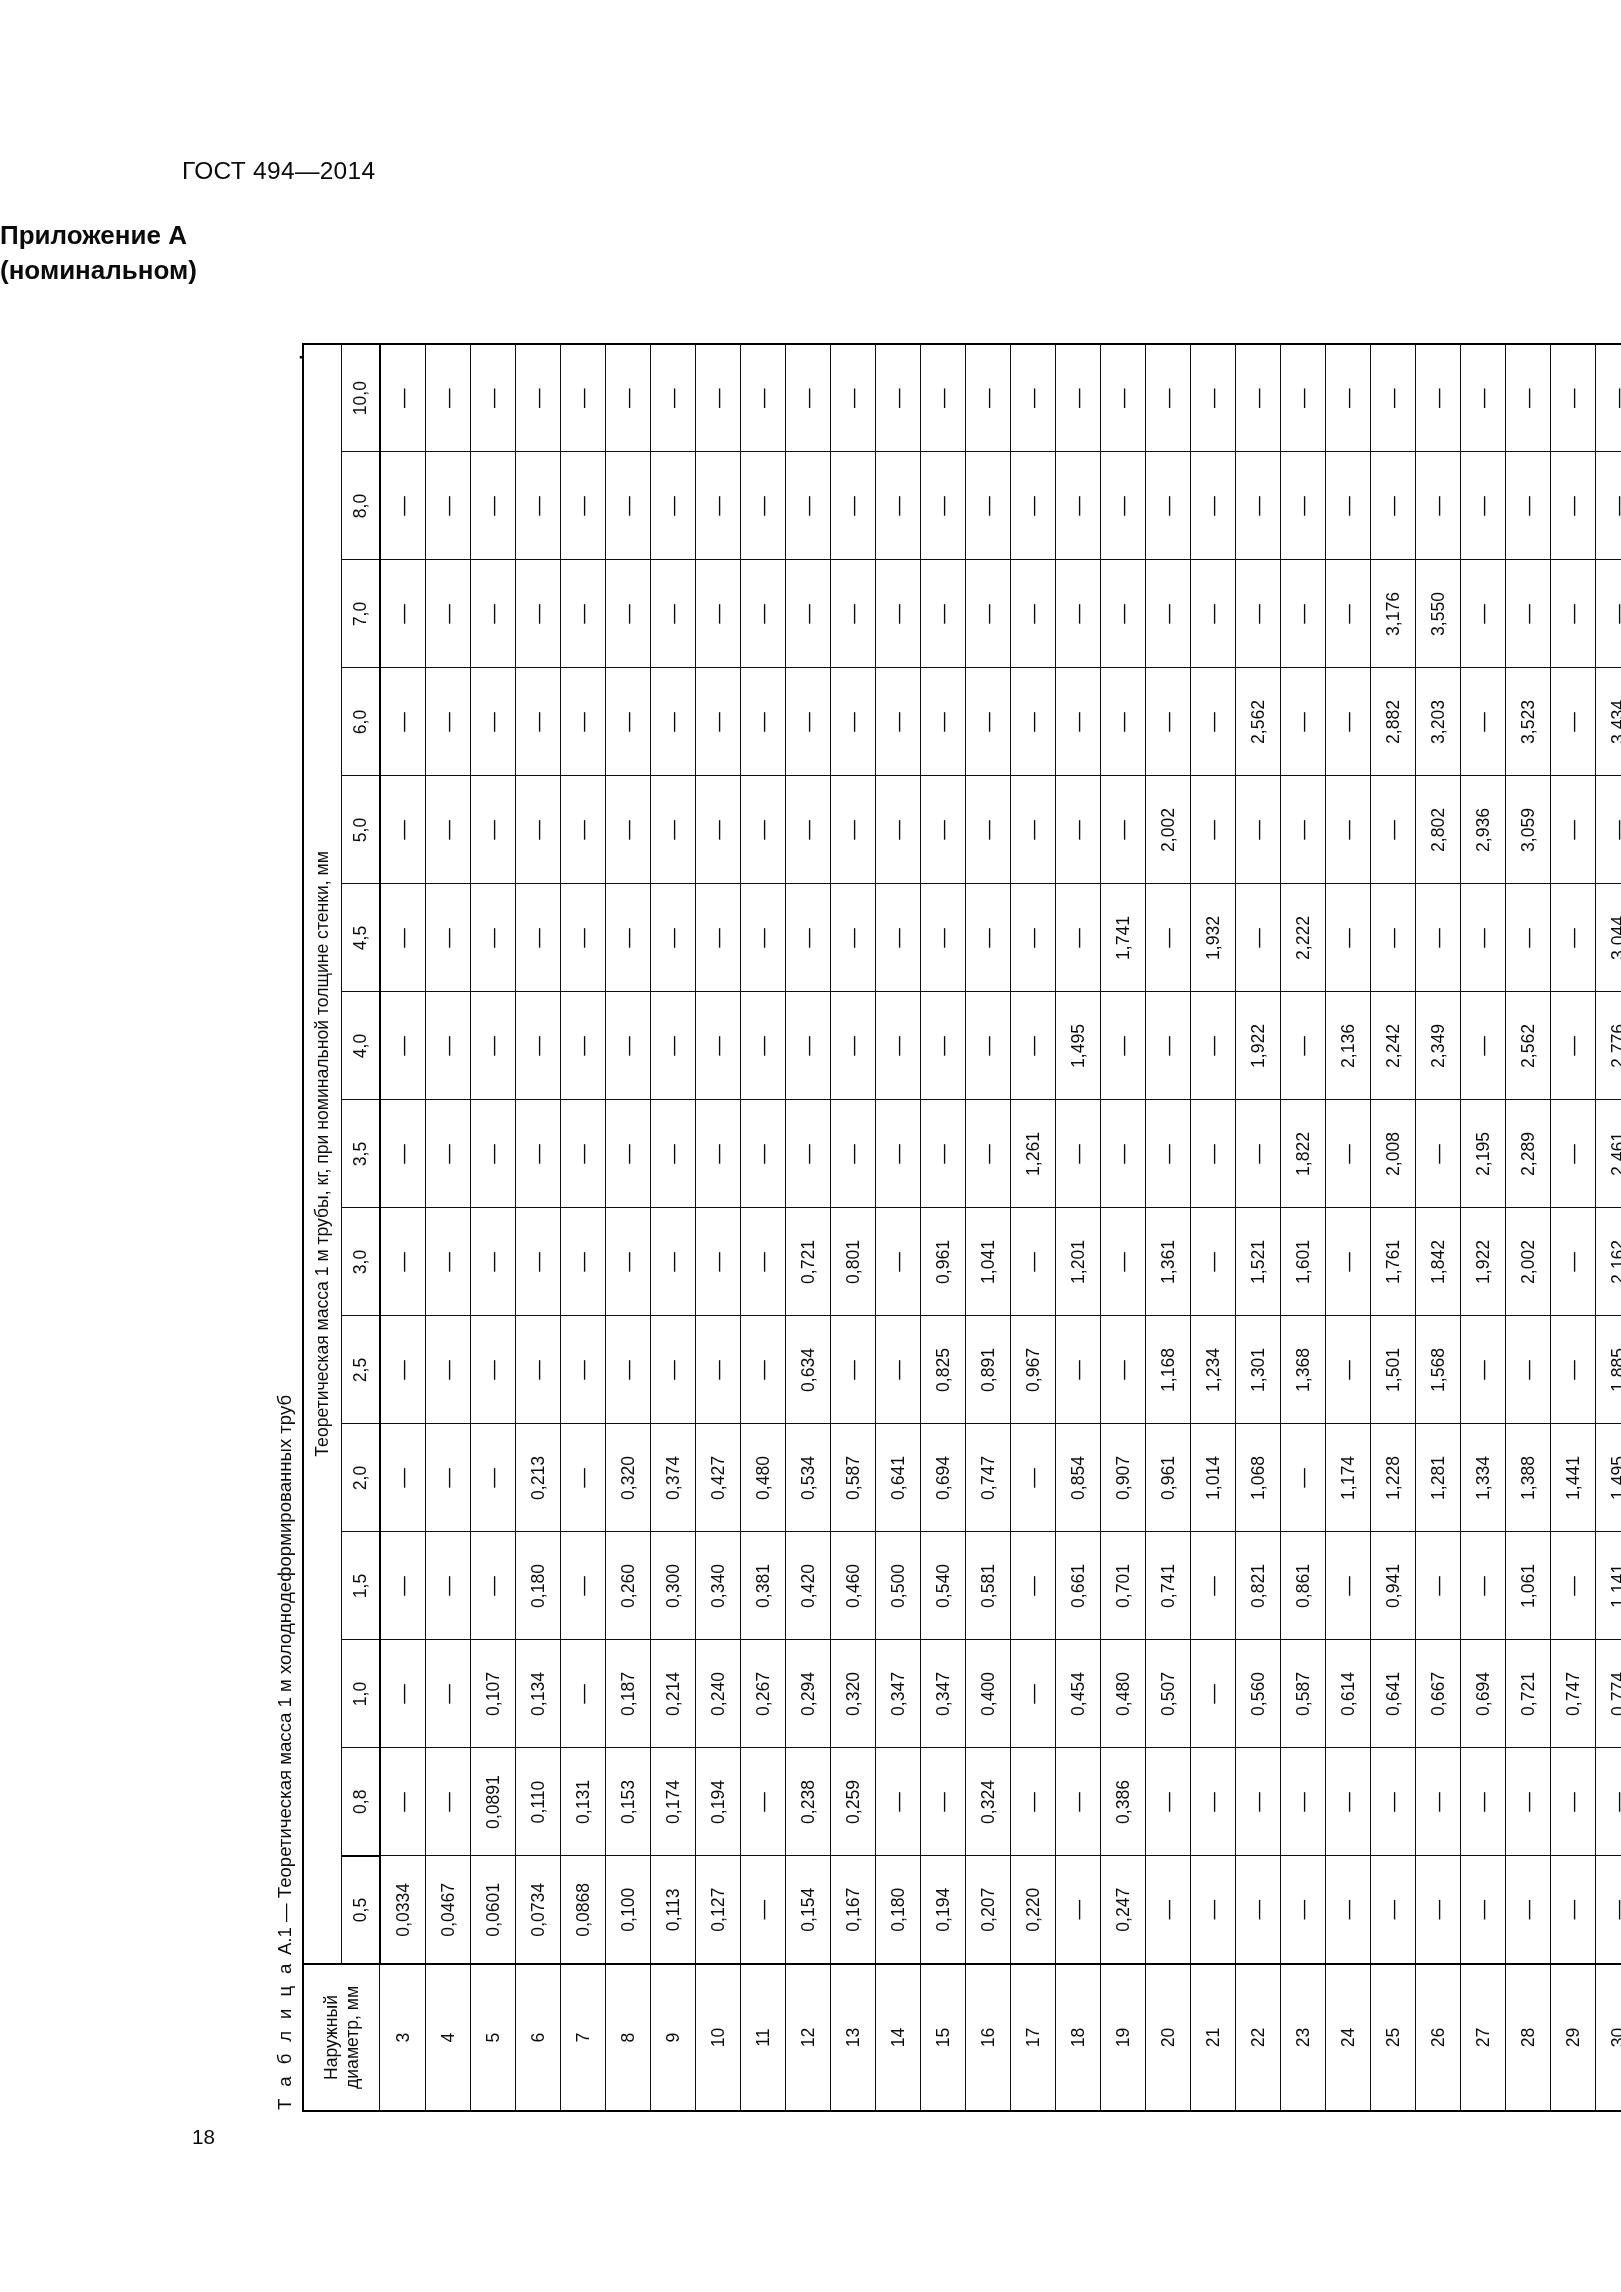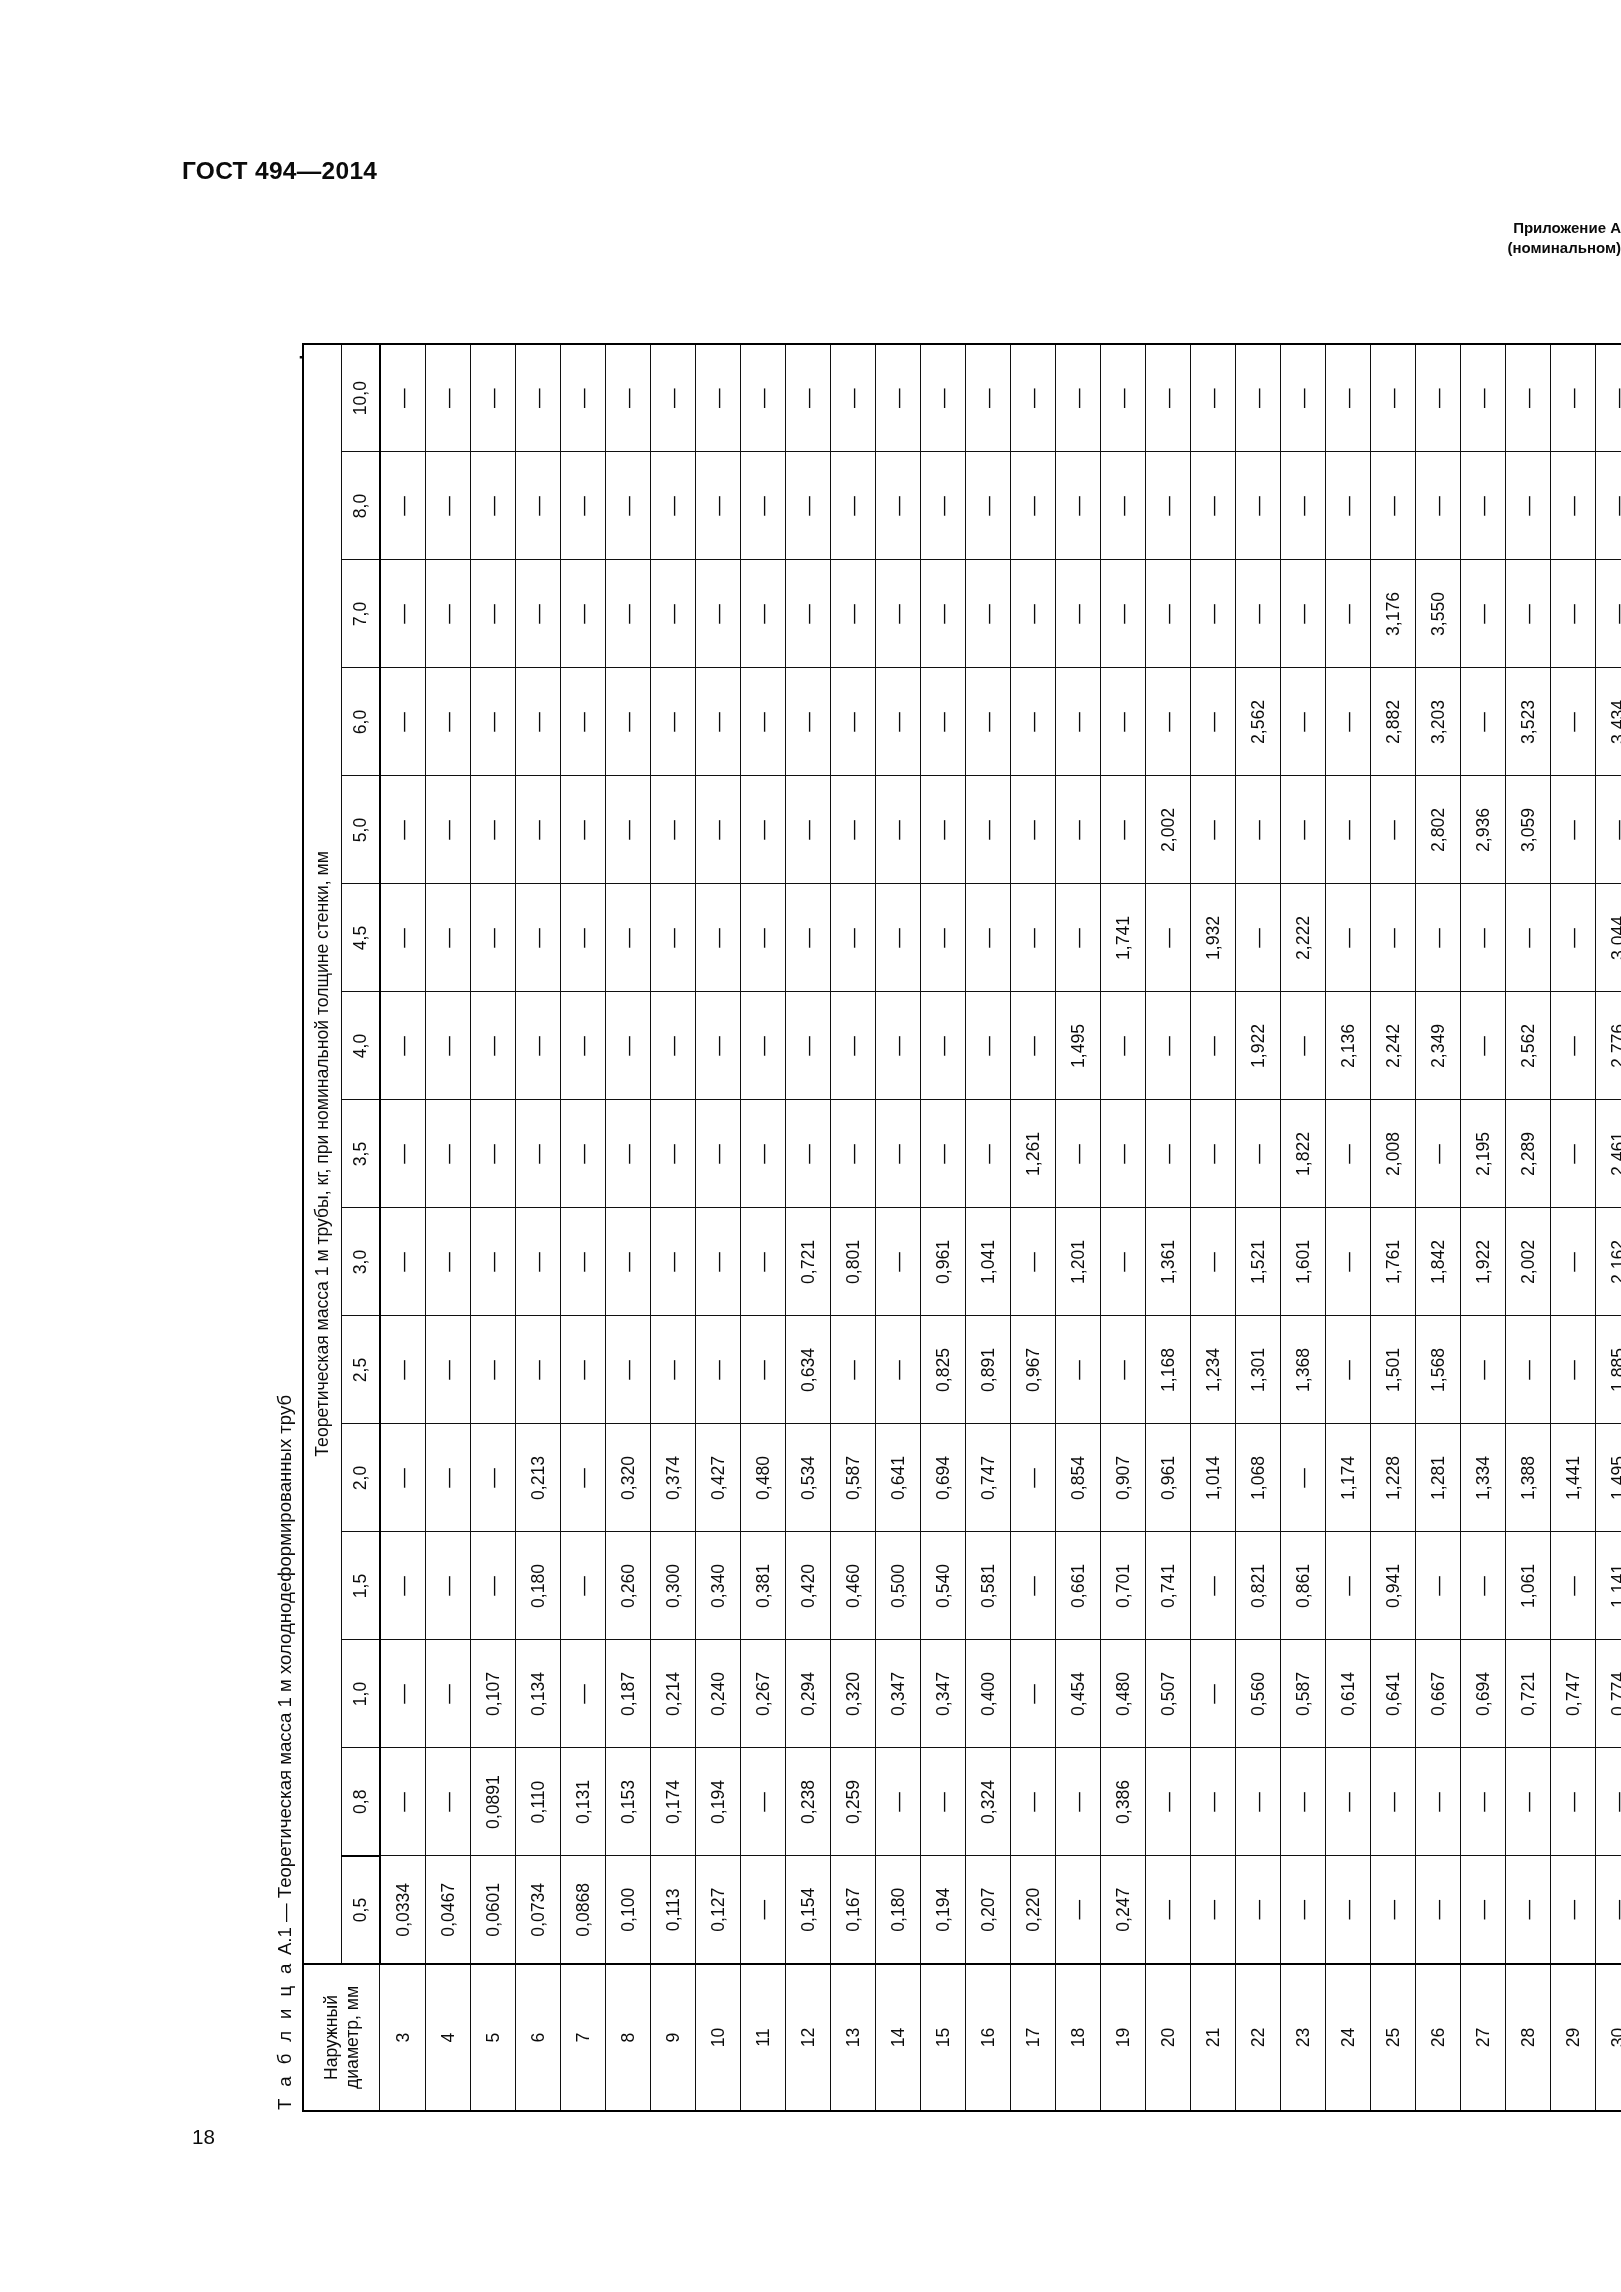--- a/index.html
+++ b/index.html
@@ -16,34 +16,34 @@
     color: #0b0b0b;
     overflow: hidden;
   }
 
   
   #running-head {
     position: absolute;
     left: 182px;
     top: 157px;
     font-size: 24.5px;
-    font-weight: bold;
+    font-weight: normal;
     letter-spacing: 0.3px;
     white-space: nowrap;
     text-align: center;
   }
 
   
   #annex-block {
     position: absolute;
     left: 0;
     right: 0;
     top: 218px;
-    text-align: right;
-    font-size: 15px;
+    text-align: left;
+    font-size: 26px;
     font-weight: bold;
     line-height: 1.35;
   }
   #annex-block div { white-space: nowrap; }
 
   
   #annex-title {
     position: absolute;
     left: 0;
     right: 0;

